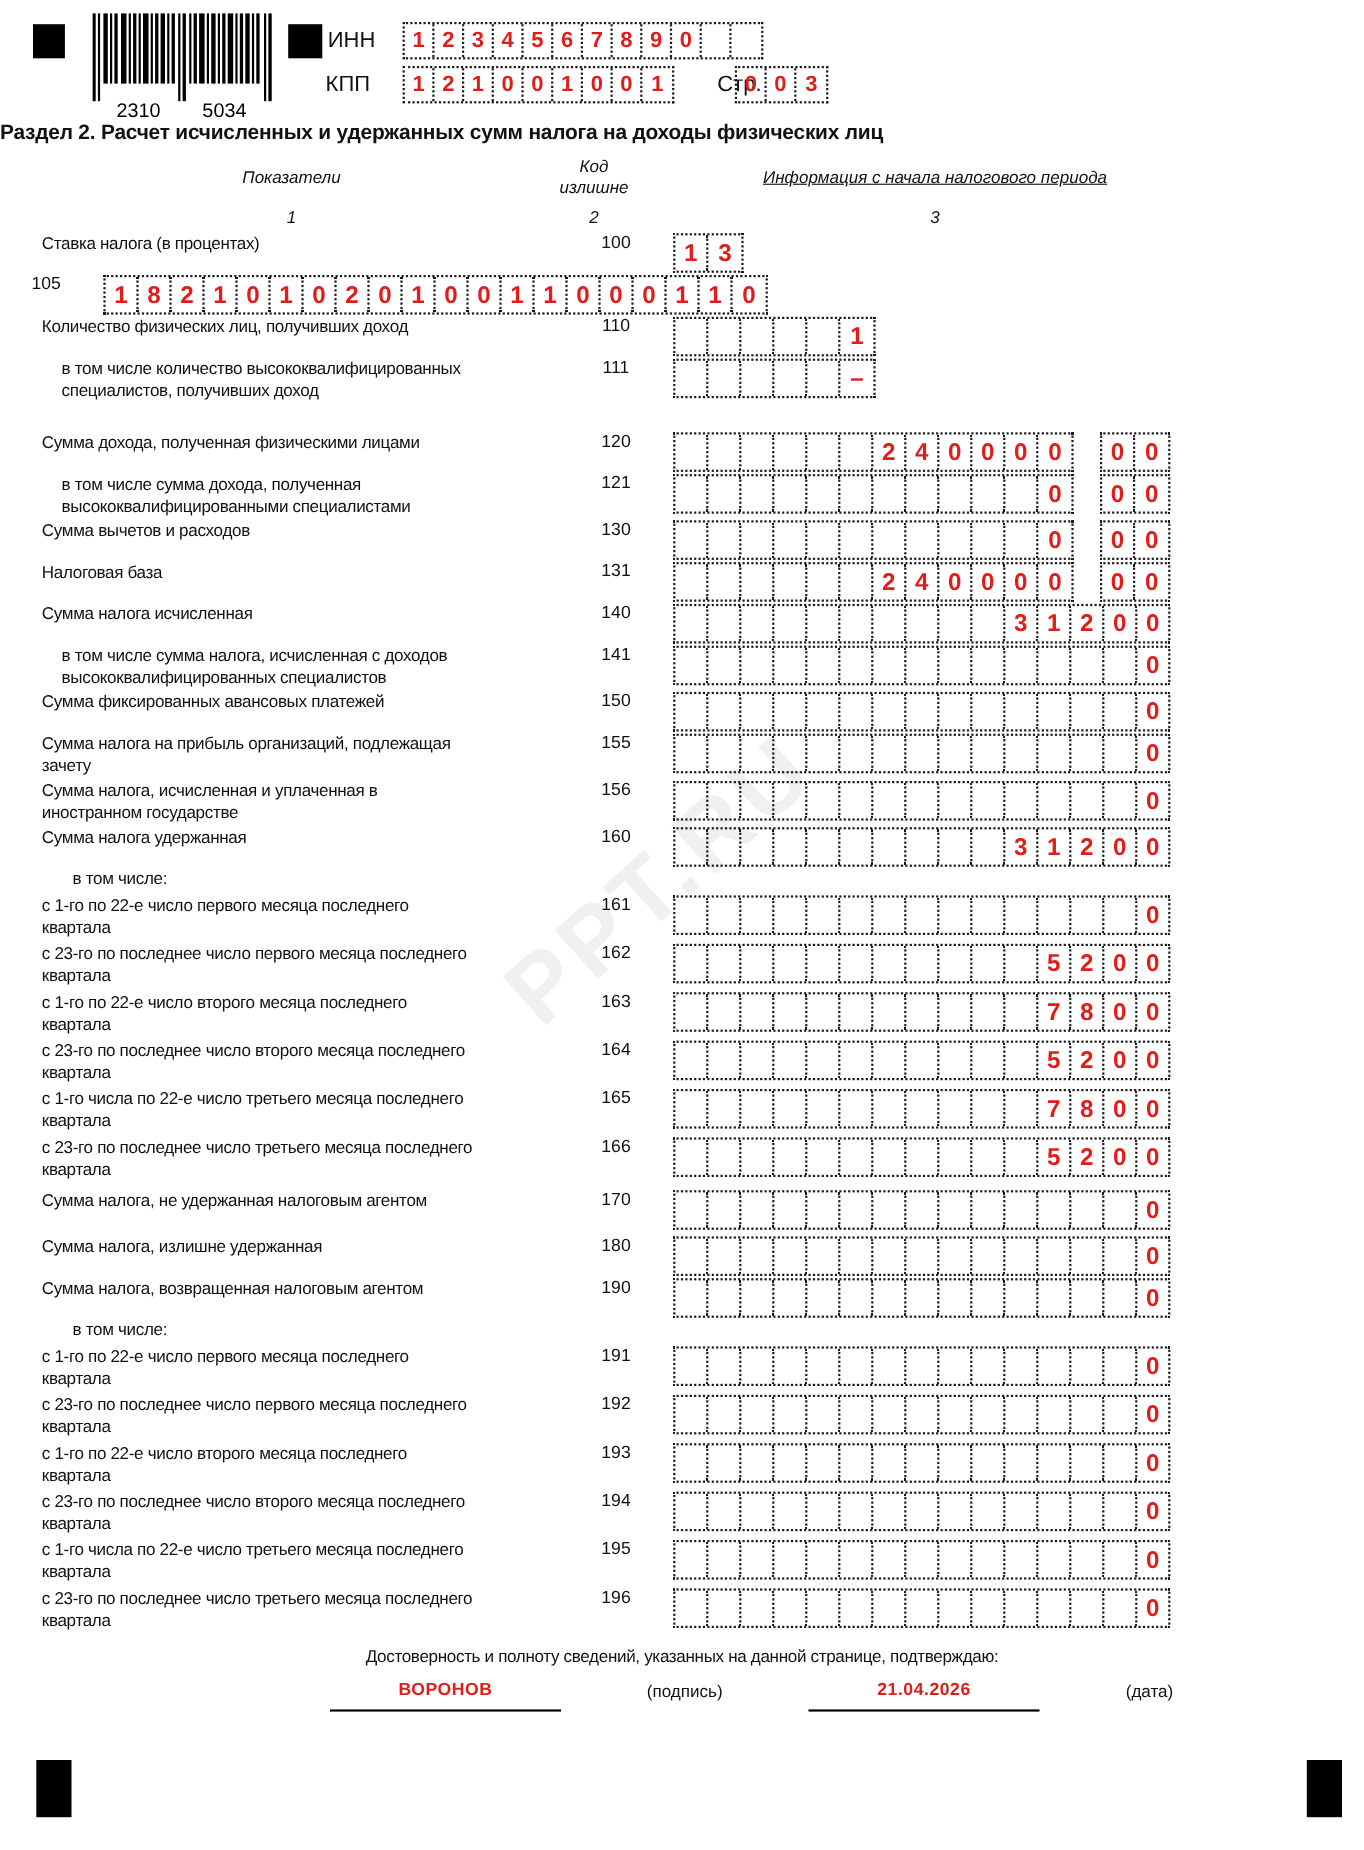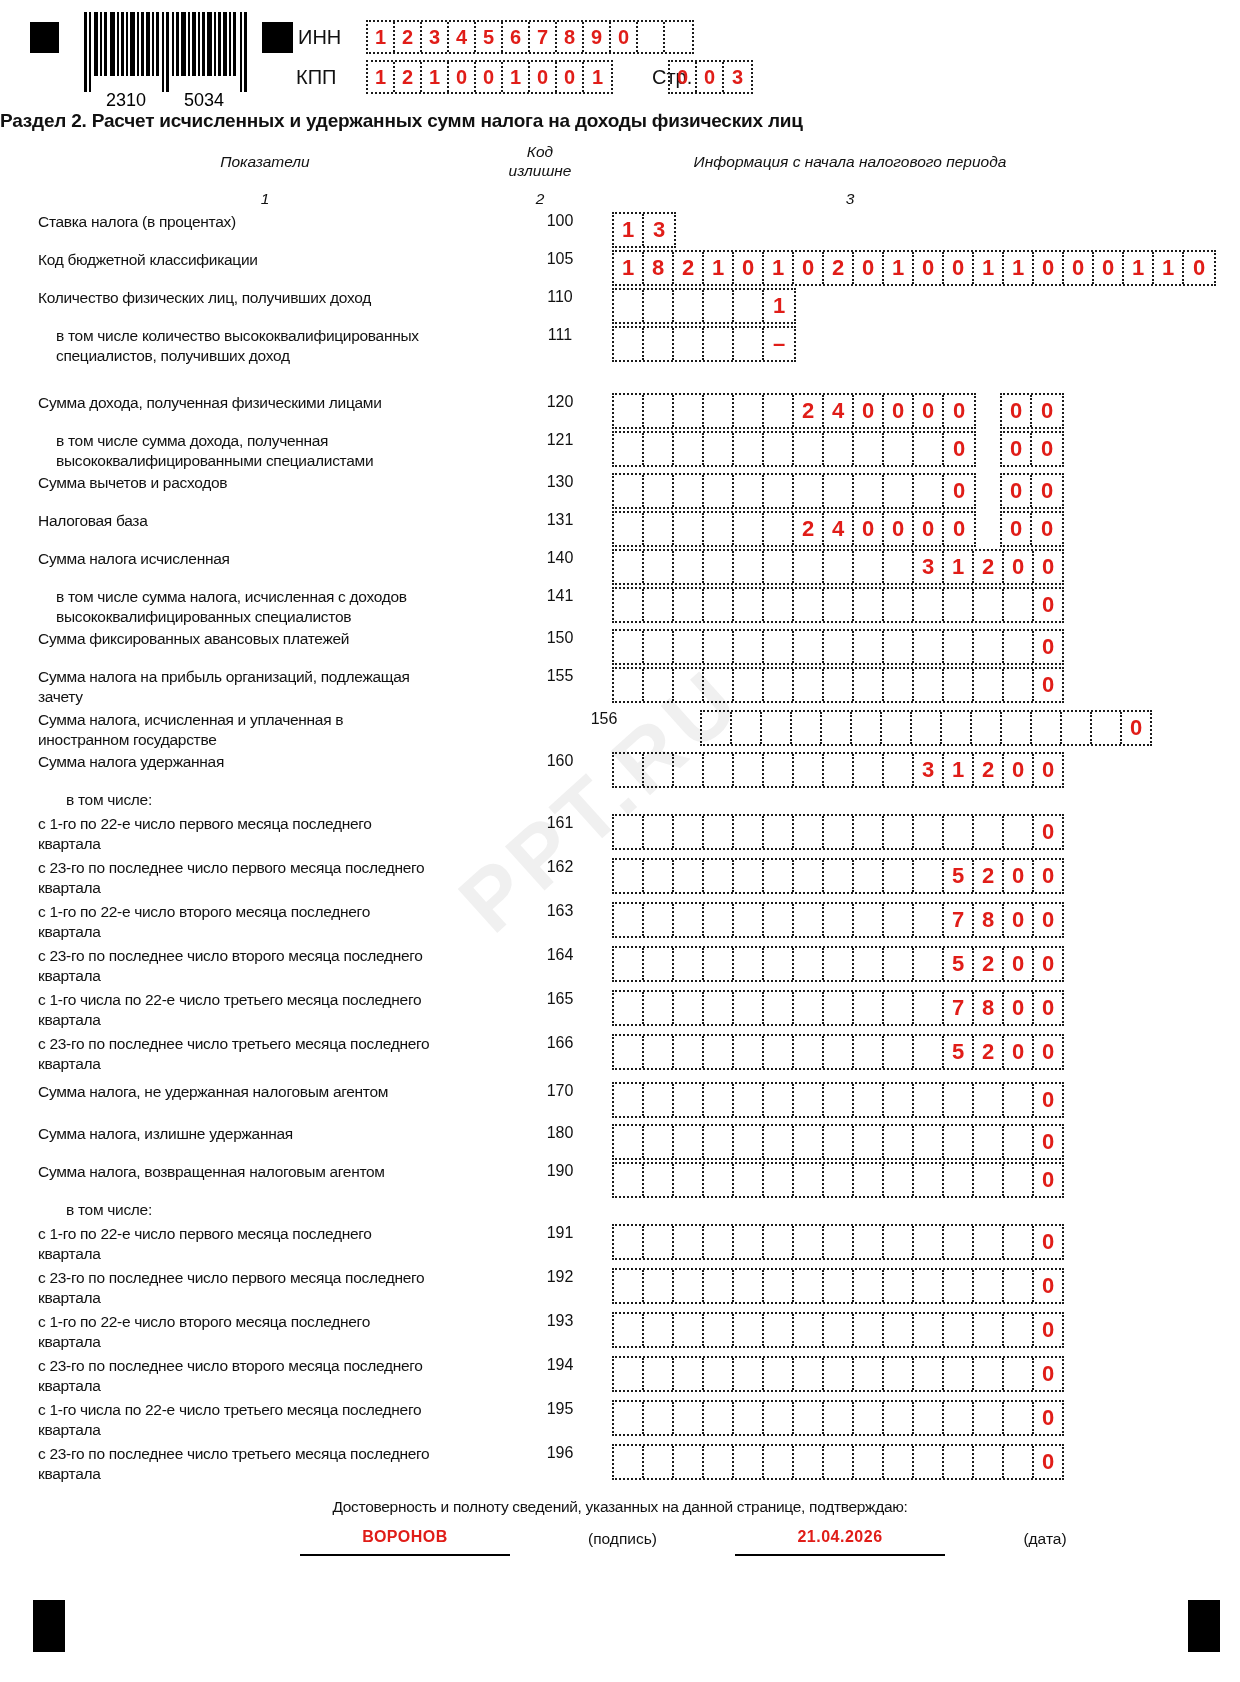--- a/index.html
+++ b/index.html
@@ -33,40 +33,40 @@
   .cellrow.hdr .c{width:27px;height:30px;font-size:20px;line-height:30px;}
   #inn-cells{left:366px;top:20px;}
   #kpp-cells{left:366px;top:60px;}
   #page-cells{left:668px;top:60px;}
 
   #form-title{position:absolute;left:0;top:110px;width:990px;
     font-size:19px;font-weight:bold;letter-spacing:-0.2px;}
   .colhead{position:absolute;font-style:italic;font-size:15.5px;text-align:center;white-space:pre-line;line-height:19px;}
   #col1-head{left:120px;top:152px;width:290px;}
   #col2-head{left:480px;top:142px;width:120px;}
-  #col3-head{left:640px;top:152px;width:420px;}
+  #col3-head{left:640px;top:152px;width:420px;text-decoration:underline;}
   .colnum{position:absolute;font-style:italic;font-size:15.5px;text-align:center;}
   #col1-num{left:120px;top:190px;width:290px;}
   #col2-num{left:480px;top:190px;width:120px;}
   #col3-num{left:640px;top:190px;width:420px;}
 
   
   #rows{position:relative;}
   .row{display:flex;align-items:flex-start;margin-bottom:2px;}
   .row .lbl{width:518px;box-sizing:border-box;padding-left:38px;
     font-size:15.5px;line-height:20px;letter-spacing:-0.3px;white-space:pre-line;}
   .row .lbl.ind{padding-left:56px;}
   .row .code{width:84px;text-align:center;font-size:16px;}
   .row .fw{display:flex;align-items:center;margin-left:10px;}
   .cf.w15{width:452px;box-sizing:border-box;}
   .cf.w15 .c{flex:1;width:auto;}
   .kop-sep{width:24px;}
   .note{padding-left:66px;font-size:15.5px;line-height:20px;height:20px;margin-bottom:2px;letter-spacing:-0.3px;}
   .row[data-code="120"]{margin-top:27px;}
-  .row[data-code="156"]{margin-top:3px;gap:44px;}
+  .row[data-code="156"]{margin-top:3px;}
   .row[data-code="161"],.row[data-code="162"],.row[data-code="163"],
   .row[data-code="164"],.row[data-code="165"],.row[data-code="166"],
   .row[data-code="191"],.row[data-code="192"],.row[data-code="193"],
   .row[data-code="194"],.row[data-code="195"],.row[data-code="196"]{margin-top:4px;}
   .row[data-code="170"]{margin-top:8px;}
   .row[data-code="180"]{margin-top:6px;}
 
   
   #watermark{position:absolute;left:380px;top:640px;width:440px;height:320px;
     display:flex;align-items:center;justify-content:center;
@@ -179,21 +179,20 @@
       <div class="lbl">Ставка налога (в процентах)</div>
       <div class="code">100</div>
       <div class="fw">
         <div class="cf cellrow">
           <div class="c">1</div>
           <div class="c">3</div>
         </div>
       </div>
     </div>
     <div class="row" data-code="105">
-      <div class="lbl">Код бюджетной классификации</div>
       <div class="code">105</div>
       <div class="fw">
         <div class="cf cellrow">
           <div class="c">1</div>
           <div class="c">8</div>
           <div class="c">2</div>
           <div class="c">1</div>
           <div class="c">0</div>
           <div class="c">1</div>
           <div class="c">0</div>

